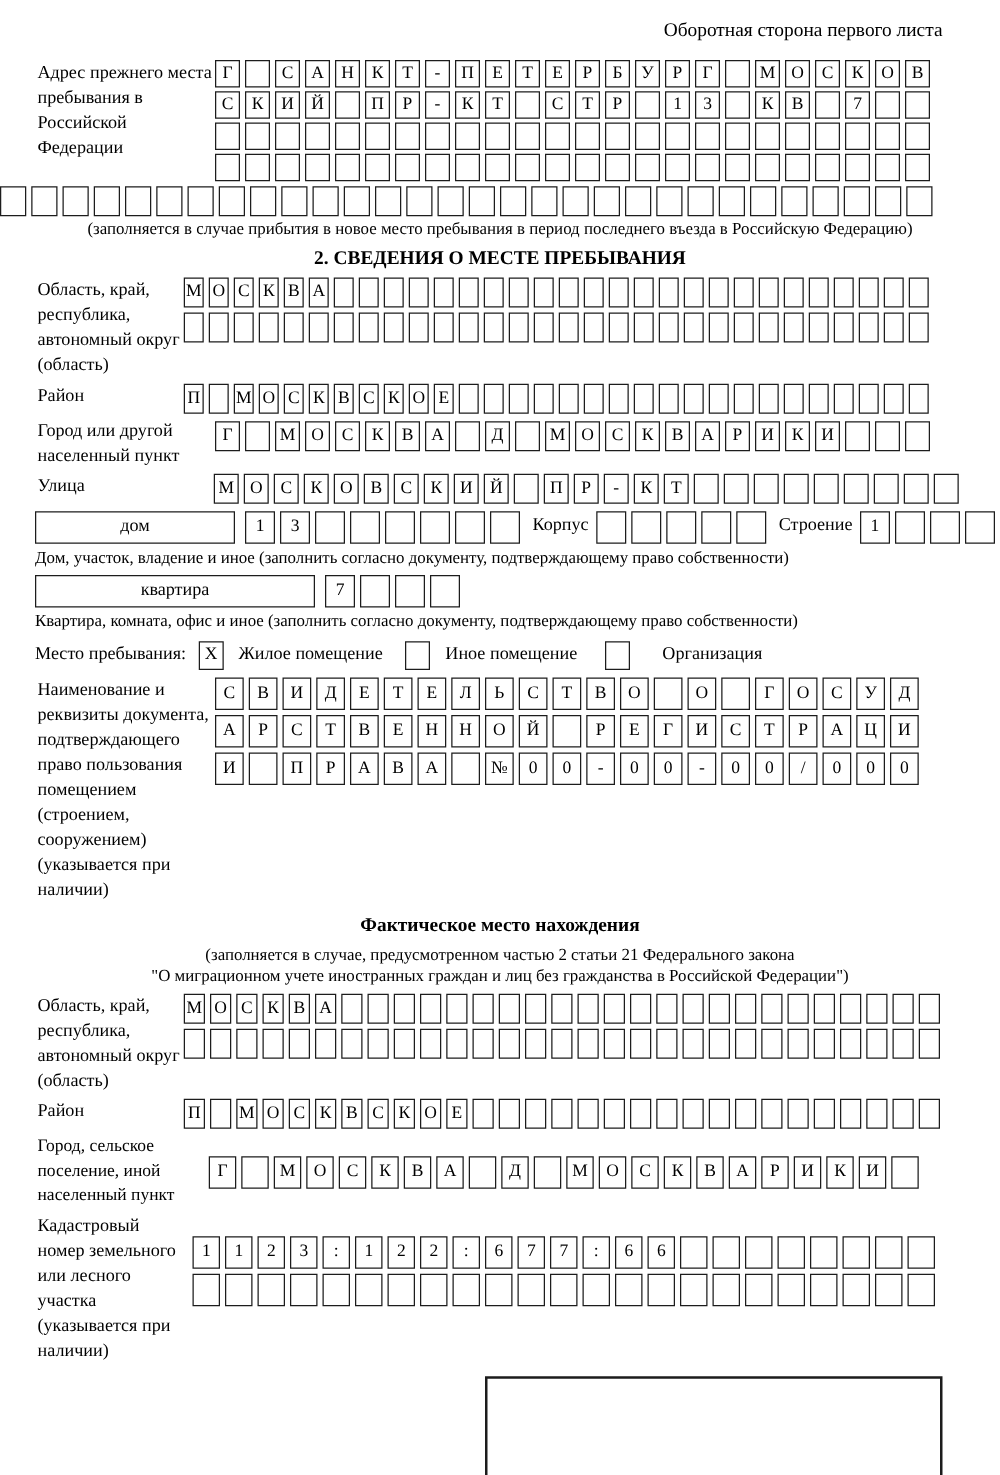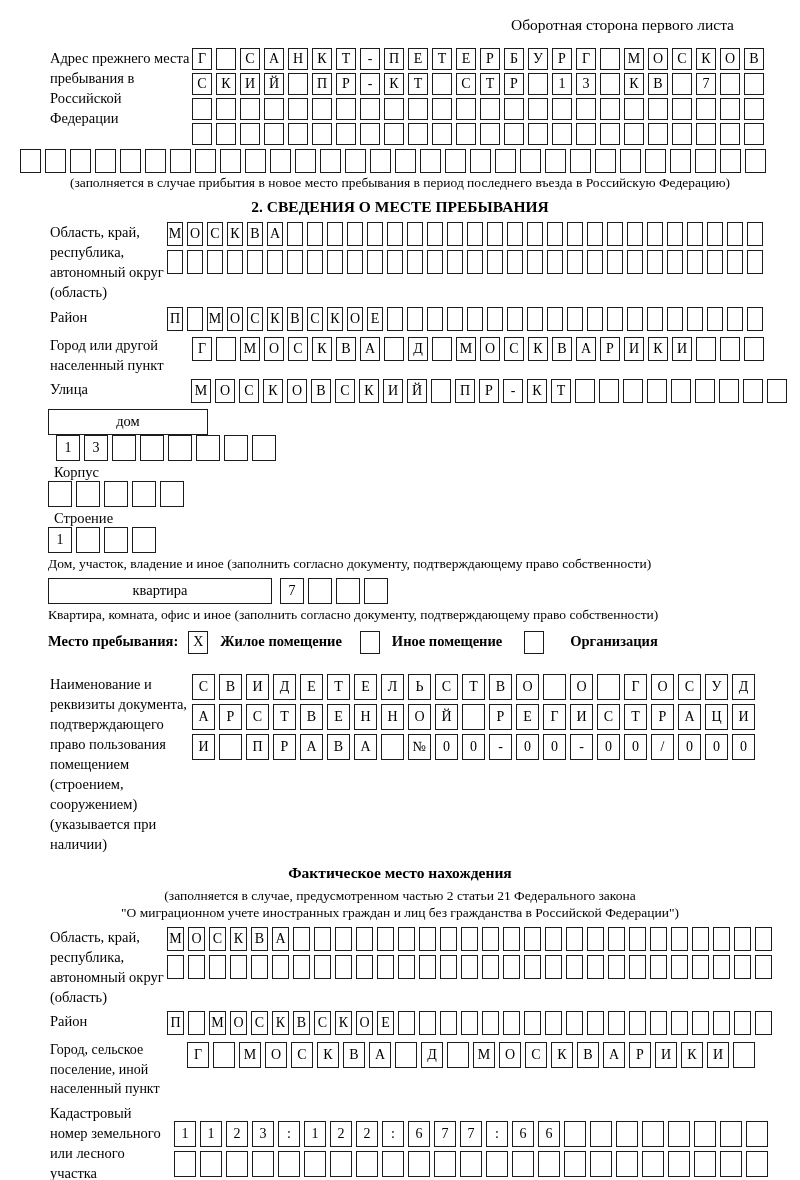--- a/index.html
+++ b/index.html
@@ -1,17 +1,17 @@
 <!DOCTYPE html>
 <html><head>
 <meta charset="utf-8">
 <style>
   html,body{margin:0;padding:0;background:#fff;}
   body{width:800px;font-family:"Liberation Serif","DejaVu Serif",serif;color:#000;}
-  .page{position:relative;width:800px;height:1180px;box-sizing:border-box;padding:6px 20px;overflow:hidden;}
+  .page{position:relative;width:800px;height:1180px;box-sizing:border-box;padding:6px 0;overflow:hidden;}
 
   .top-right{text-align:right;padding-right:46px;font-size:15.5px;margin-top:10px;}
 
   .row{display:flex;align-items:flex-start;}
   .lbl{font-size:14.5px;line-height:1.38;box-sizing:border-box;padding-left:30px;flex:none;}
   .w172{width:172px;}
   .w147{width:147px;}
   .w167{width:167px;font-size:14px;}
   .w142{width:142px;}
 
@@ -25,21 +25,21 @@
   .caption{font-size:13.5px;line-height:1.25;}
   .center{text-align:center;}
   .sec-title{font-weight:bold;font-size:15.5px;text-align:center;margin:6px 0 6px 0;}
 
   .widebox{box-sizing:border-box;border:1.7px solid #1c1c1c;height:26px;display:flex;
            align-items:center;justify-content:center;font-size:14.5px;flex:none;background:#fff;}
   .inline-lbl{font-size:14.5px;padding:3px 6px 0 6px;flex:none;}
 
   .chk{display:inline-flex;align-items:center;justify-content:center;box-sizing:border-box;
        width:20px;height:23px;border:1.7px solid #1c1c1c;font-size:14px;margin:0 12px 0 10px;flex:none;}
-  .stay-opt{font-size:14.5px;padding-top:2px;font-weight:bold;}
+  .stay-opt{font-size:14.5px;padding-top:2px;}
 
   .stamp-box{box-sizing:border-box;margin-left:388px;width:366px;height:176px;border:2px solid #1c1c1c;background:#fff;}
 </style>
 </head>
 <body>
 
 <div class="page">
 
   <div class="top-right">Оборотная сторона первого листа</div>
 
@@ -348,21 +348,21 @@
         <span class="cb"></span>
         <span class="cb"></span>
         <span class="cb"></span>
         <span class="cb"></span>
         <span class="cb"></span>
         <span class="cb"></span>
         <span class="cb"></span>
       </div>
   </div>
 
-  <div class="row" style="margin-top:6px;margin-left:28px;flex-direction:column;">
+  <div class="row" style="margin-top:6px;margin-left:28px;">
     <div class="widebox" style="width:160px;">дом</div>
     <div class="cells" style="--cw:24px;--ch:26px;margin-left:8px;">
         <span class="cb">1</span>
         <span class="cb">3</span>
         <span class="cb"></span>
         <span class="cb"></span>
         <span class="cb"></span>
         <span class="cb"></span>
         <span class="cb"></span>
         <span class="cb"></span>
@@ -399,21 +399,21 @@
   <div class="row" style="margin-top:7px;margin-left:28px;">
     <div class="stay-opt">Место пребывания:</div>
     <span class="chk">X</span>
     <div class="stay-opt">Жилое помещение</div>
     <span class="chk" style="margin-left:18px;"></span>
     <div class="stay-opt">Иное помещение</div>
     <span class="chk" style="margin-left:22px;"></span>
     <div class="stay-opt" style="margin-left:14px;">Организация</div>
   </div>
 
-  <div class="row" style="margin-top:20px;">
+  <div class="row" style="margin-top:6px;">
     <div class="lbl w172">Наименование и реквизиты документа, подтверждающего право пользования помещением (строением, сооружением) (указывается при наличии)</div>
     <div>
       <div class="cells mb4" style="--cw:23px;--ch:26px;">
           <span class="cb">С</span>
           <span class="cb">В</span>
           <span class="cb">И</span>
           <span class="cb">Д</span>
           <span class="cb">Е</span>
           <span class="cb">Т</span>
           <span class="cb">Е</span>
@@ -581,21 +581,21 @@
         <span class="cb"></span>
         <span class="cb"></span>
         <span class="cb"></span>
         <span class="cb"></span>
         <span class="cb"></span>
         <span class="cb"></span>
         <span class="cb"></span>
       </div>
   </div>
 
-  <div class="row" style="margin-top:5px;">
+  <div class="row" style="margin-top:5px;align-items:center;">
     <div class="lbl w167">Город, сельское поселение, иной населенный пункт</div>
     <div class="cells" style="--cw:22px;--ch:26px;margin-top:2px;">
         <span class="cb">Г</span>
         <span class="cb"></span>
         <span class="cb">М</span>
         <span class="cb">О</span>
         <span class="cb">С</span>
         <span class="cb">К</span>
         <span class="cb">В</span>
         <span class="cb">А</span>

